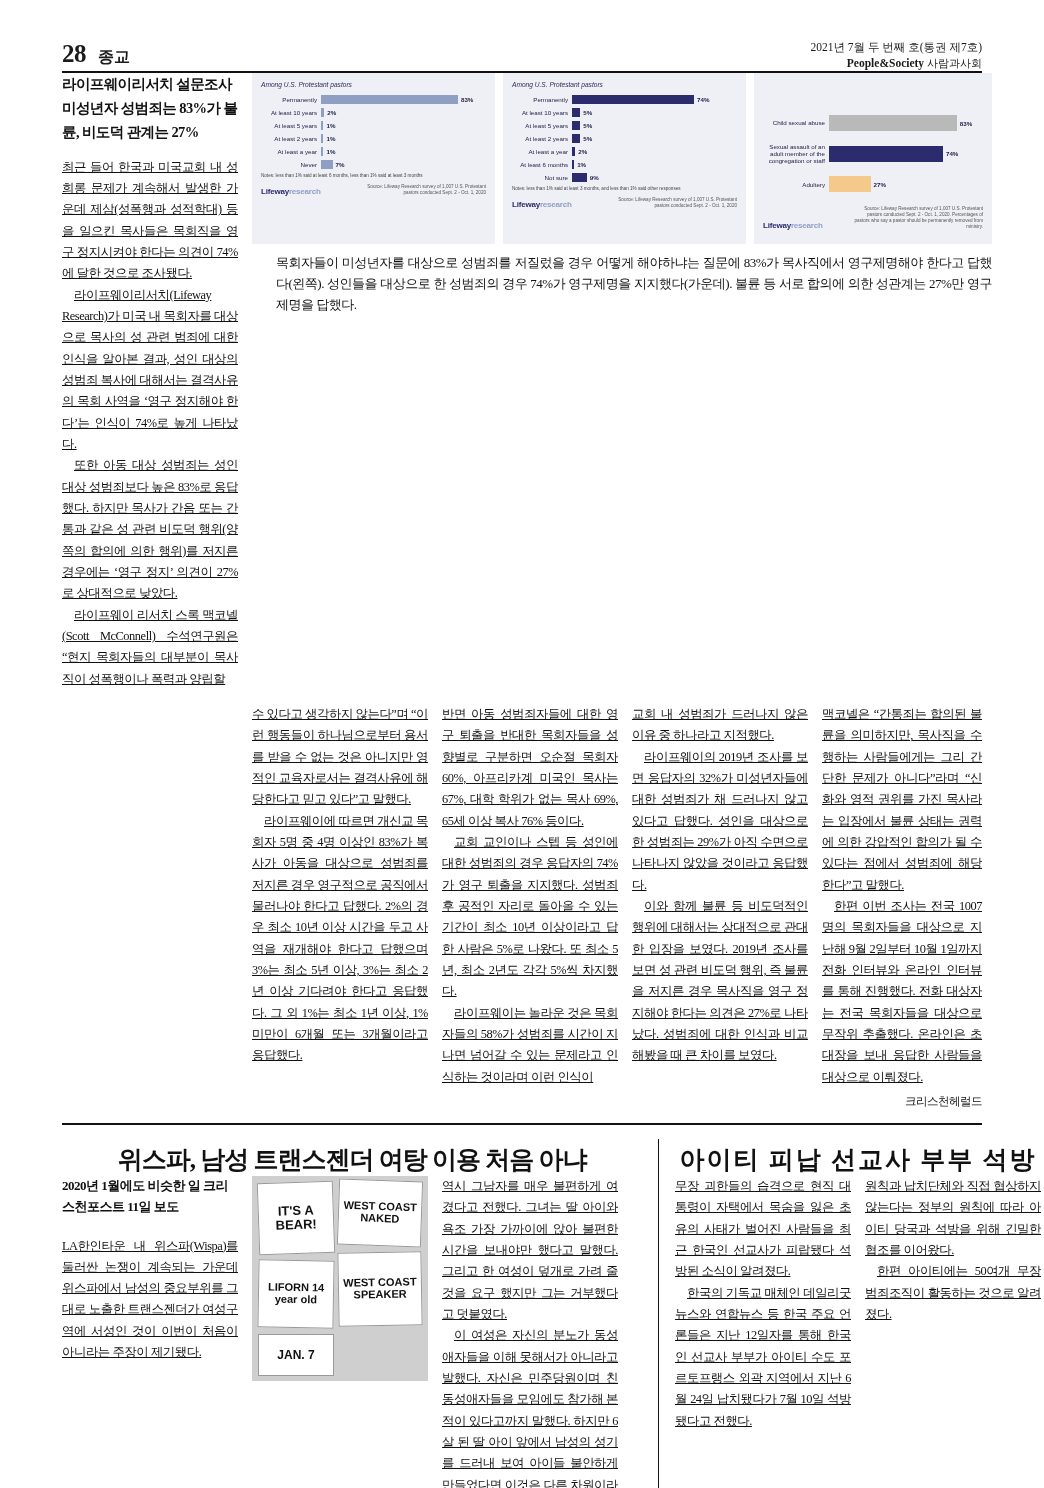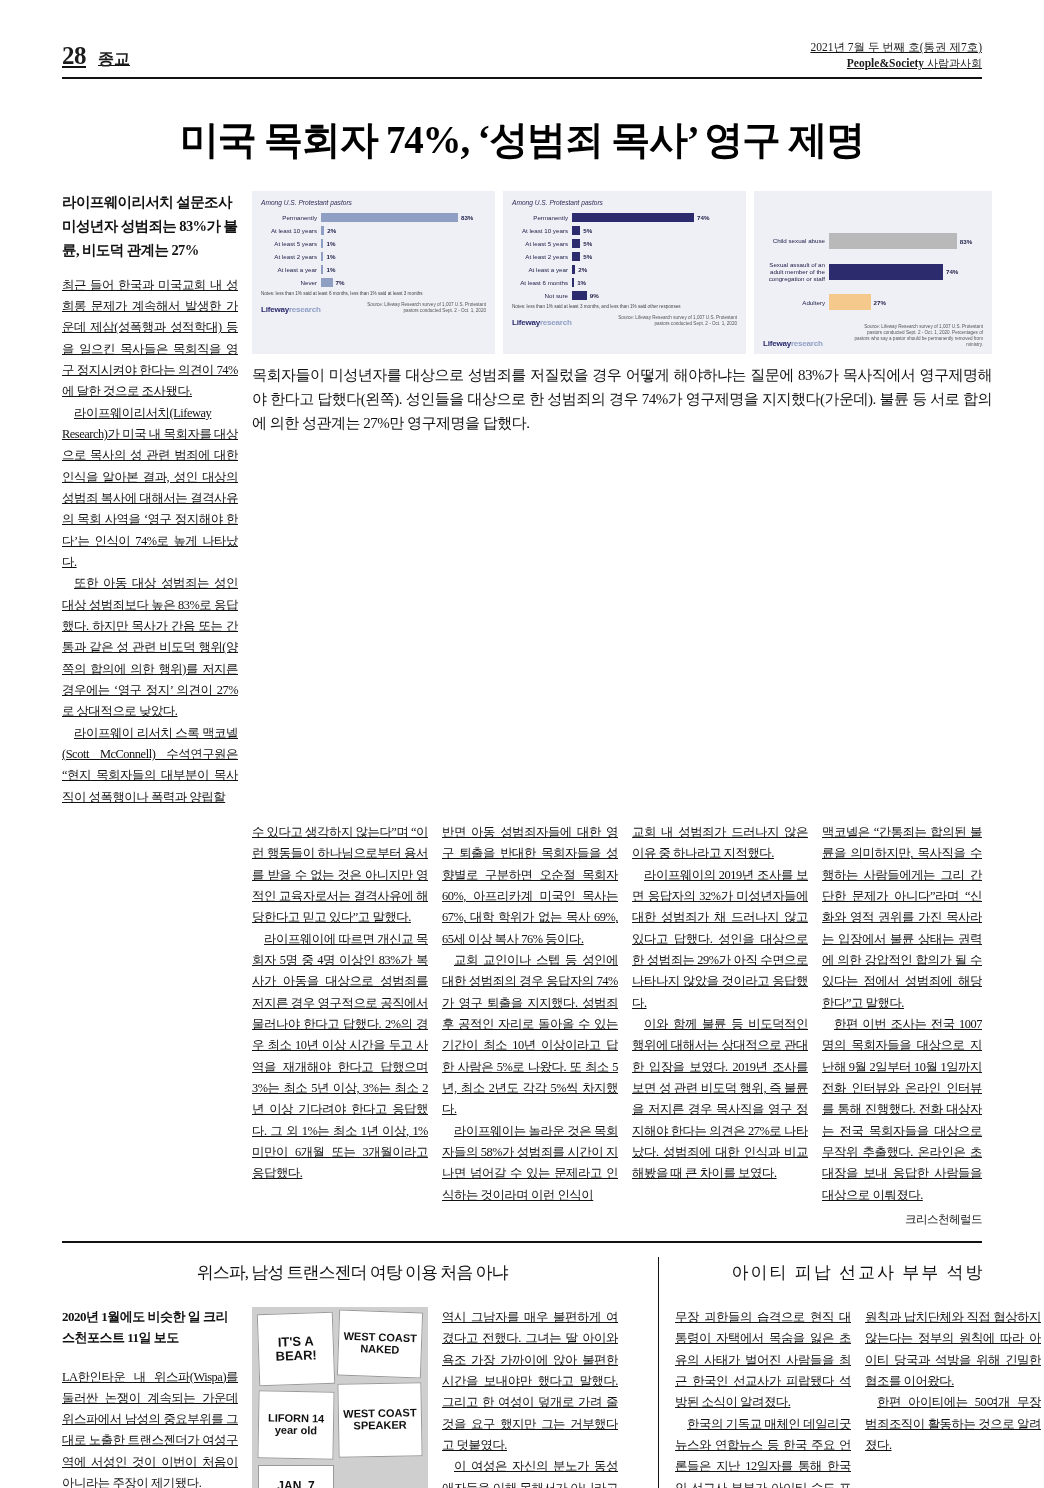--- a/index.html
+++ b/index.html
@@ -12,24 +12,22 @@
   }
   .page{
     position:absolute;
     left:0;top:0;width:1044px;height:1488px;
     box-sizing:border-box;
     padding:40px 62px 30px 62px;
   }
 
   
   .masthead{
-    display:flex;align-items:center;justify-content:space-between;
+    display:flex;align-items:flex-start;justify-content:space-between;
     border-bottom:2px solid #111;
-    padding-bottom:6px;
-    text-decoration:underline;
   }
   .mast-left{display:flex;align-items:baseline;gap:12px;}
   .page-num{font-size:25px;font-weight:bold;letter-spacing:-0.5px;color:#1b1b1b;}
   .section-name{font-size:16px;font-weight:bold;color:#1b1b1b;}
   .mast-right{text-align:right;line-height:1.35;}
   .issue-line{font-size:11.5px;color:#1b1b1b;}
   .paper-line{font-size:11.5px;font-weight:bold;color:#1b1b1b;}
   .paper-line .kr{font-weight:normal;font-size:11px;}
 
   
@@ -56,21 +54,21 @@
     text-indent:12px;
     text-decoration:underline;
   }
   .body-text p.noindent{text-indent:0;}
 
   
   .chart-area{flex:1;}
   .charts{display:flex;gap:8px;}
   .chart-card{
     background:#eef0f6;
-    padding:8px 9px 6px 9px;
+    padding:8px 9px 14px 9px;
     box-sizing:border-box;
     position:relative;
   }
   .chart-card.c1{width:243px;}
   .chart-card.c2{width:243px;}
   .chart-card.c3{width:238px;}
   .chart-title{
     font-size:6.6px;font-style:italic;color:#2b2b55;margin-bottom:7px;
     font-family:"Liberation Sans",sans-serif;
   }
@@ -102,44 +100,44 @@
     font-size:8px;font-weight:bold;color:#2b2b6e;
     font-family:"Liberation Sans",sans-serif;letter-spacing:-0.2px;
   }
   .brand span.light{color:#8f9fc4;font-weight:bold;}
   .source{
     font-size:4.6px;color:#555;text-align:right;line-height:1.3;
     font-family:"Liberation Sans",sans-serif;max-width:130px;
   }
   .caption{
     margin-top:9px;
-    font-size:15px;line-height:1.6;letter-spacing:-0.5px;
-    text-align:justify;color:#111;
+    font-size:13px;line-height:1.6;letter-spacing:-0.5px;
+    text-align:justify;color:#111;margin-left:24px;
   }
 
   
   .cols4{
     display:flex;gap:14px;margin-top:14px;
   }
   .cols4 .col{width:176px;flex:0 0 176px;}
   .cols4 .col.last{flex:1;}
   .byline{
     text-align:right;font-size:11.5px;margin-top:6px;letter-spacing:-0.5px;
   }
 
   
   .bottom{
     display:flex;gap:16px;margin-top:14px;
     border-top:2px solid #111;padding-top:14px;
   }
   .bot-left{width:580px;flex:0 0 580px;position:relative;}
   .bot-right{flex:1;border-left:1px solid #111;padding-left:16px;}
   .sub-headline{
-    text-align:center;font-size:17px;font-weight:normal;letter-spacing:-1px;
-    margin:4px 0 23px 0;
+    text-align:center;font-size:25px;font-weight:bold;letter-spacing:-1px;
+    margin:4px 0 0 0;
   }
   .sub-headline.sp{letter-spacing:2px;}
   .subdeck{
     font-size:13px;font-weight:bold;line-height:1.6;letter-spacing:-0.5px;
     margin-bottom:18px;
   }
   .cols3{display:flex;gap:14px;}
   .cols3 .col{width:176px;flex:0 0 176px;}
   .cols2{display:flex;gap:14px;}
   .cols2 .col{width:176px;flex:0 0 176px;}
@@ -168,21 +166,20 @@
     </div>
     <div class="mast-right">
       <div class="issue-line">2021년 7월 두 번째 호(통권 제7호)</div>
       <div class="paper-line">
         <span>People&amp;Society</span>
         <span class="kr">사람과사회</span>
       </div>
     </div>
   </div>
 
-  <h1 class="headline">미국 목회자 74%, ‘성범죄 목사’ 영구 제명</h1>
 
   <div class="top-block">
 
     <div class="lead-col">
       <div class="deck">라이프웨이리서치 설문조사 미성년자 성범죄는 83%가 불륜, 비도덕 관계는 27%</div>
       <div class="body-text">
         <p class="noindent">최근 들어 한국과 미국교회 내 성희롱 문제가 계속해서 발생한 가운데 제삼(성폭행과 성적학대) 등을 일으킨 목사들은 목회직을 영구 정지시켜야 한다는 의견이 74%에 달한 것으로 조사됐다.</p>
         <p>라이프웨이리서치(Lifeway Research)가 미국 내 목회자를 대상으로 목사의 성 관련 범죄에 대한 인식을 알아본 결과, 성인 대상의 성범죄 복사에 대해서는 결격사유의 목회 사역을 ‘영구 정지해야 한다’는 인식이 74%로 높게 나타났다.</p>
         <p>또한 아동 대상 성범죄는 성인 대상 성범죄보다 높은 83%로 응답했다. 하지만 목사가 간음 또는 간통과 같은 성 관련 비도덕 행위(양쪽의 합의에 의한 행위)를 저지른 경우에는 ‘영구 정지’ 의견이 27%로 상대적으로 낮았다.</p>
         <p>라이프웨이 리서치 스록 맥코넬(Scott McConnell) 수석연구원은 “현지 목회자들의 대부분이 목사직이 성폭행이나 폭력과 양립할</p>

